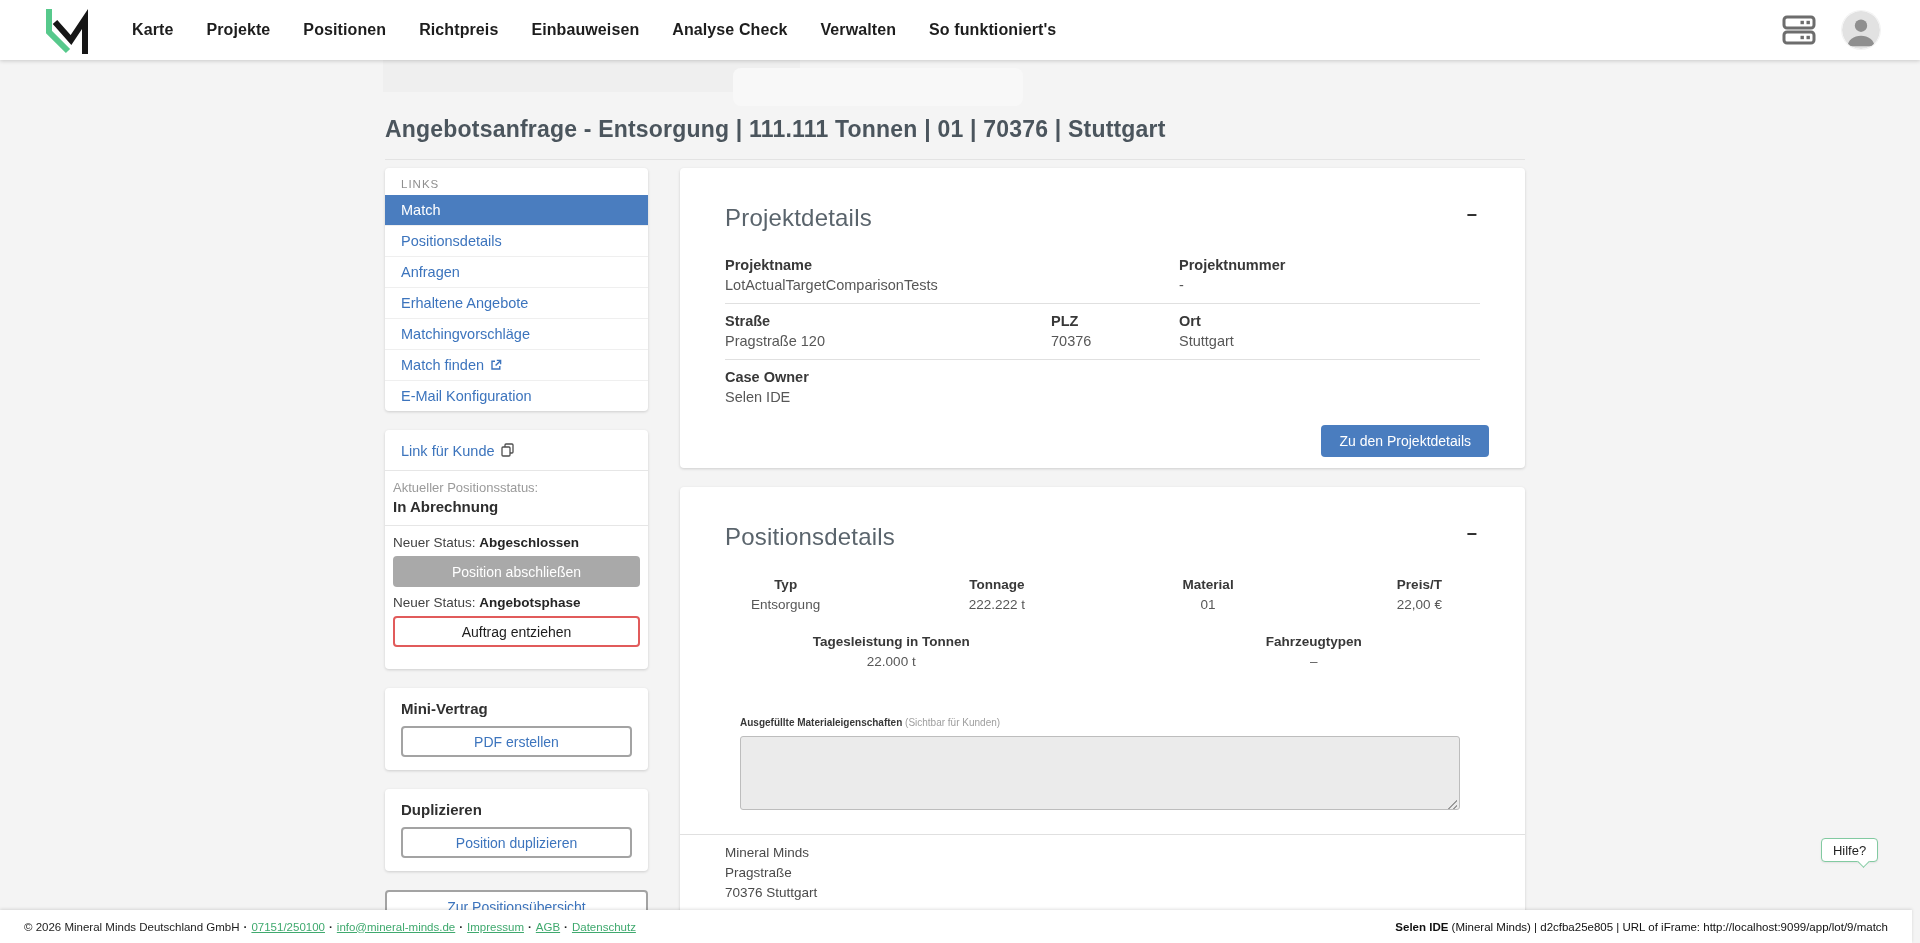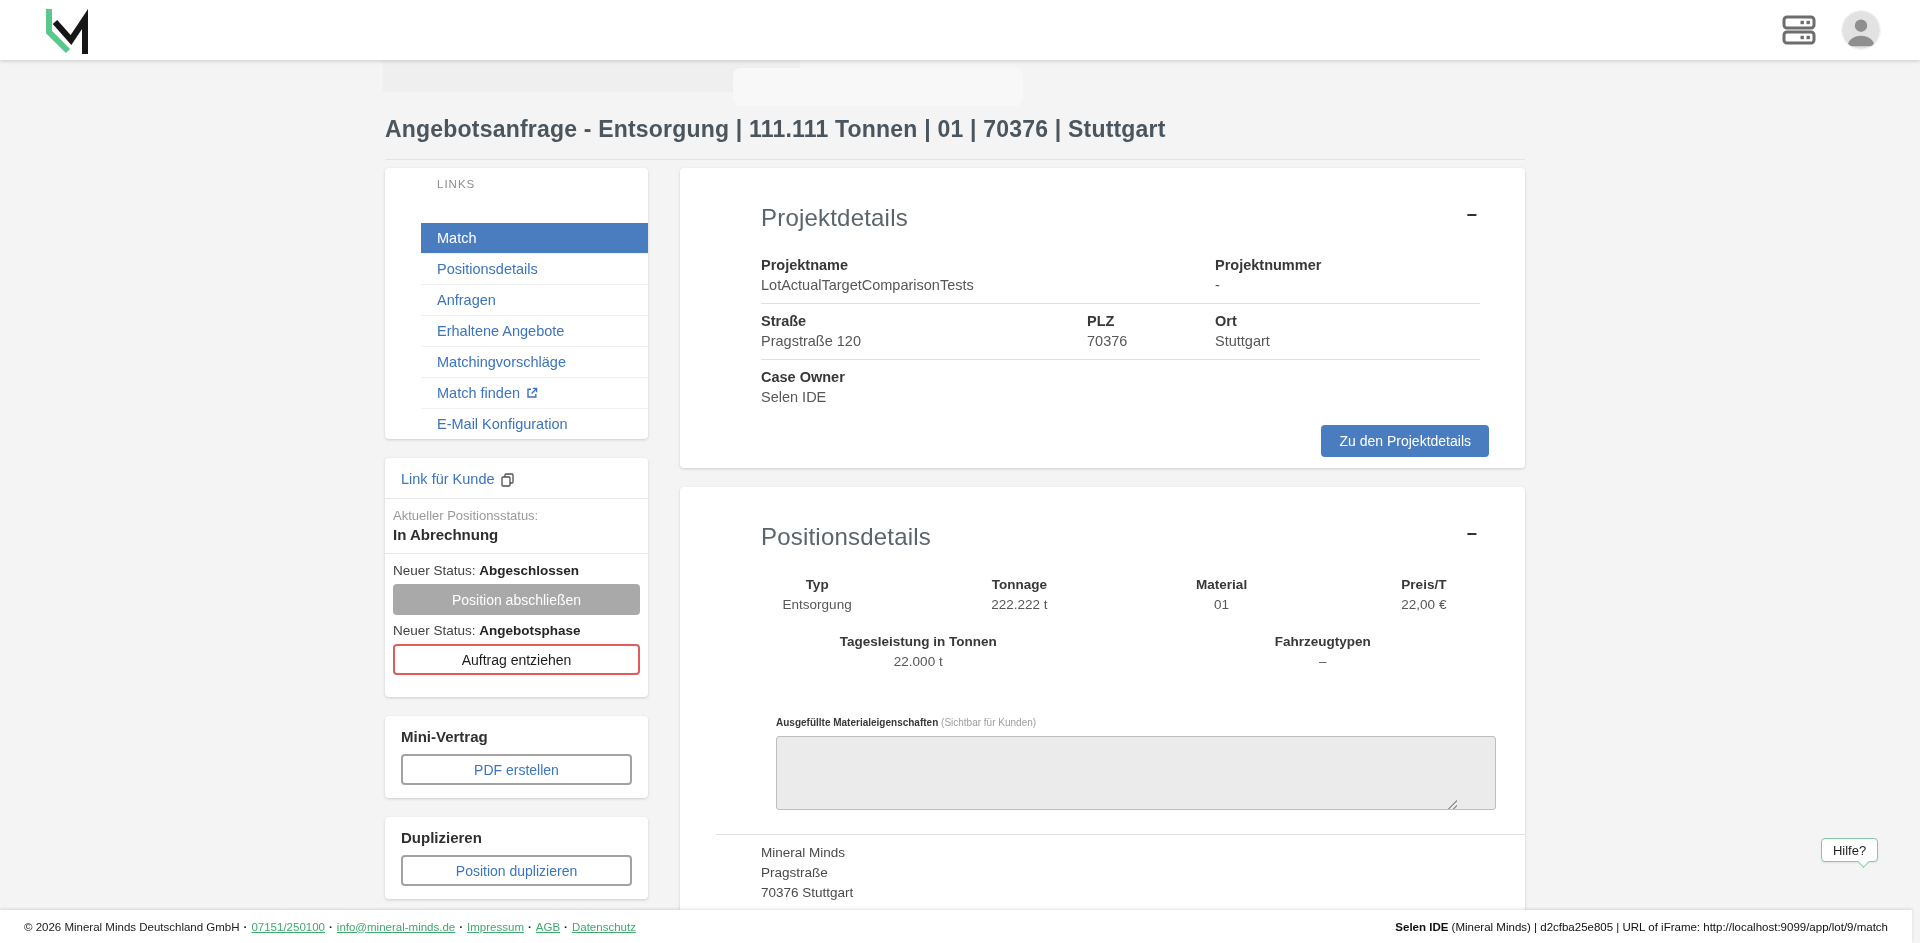--- a/index.html
+++ b/index.html
@@ -28,33 +28,33 @@
             box-shadow:0 0 0 1px rgba(0,0,0,.05); }
   
   .content { position:absolute; top:60px; left:0; right:0; bottom:33px; overflow:hidden; }
   .skel-a { position:absolute; left:383px; top:0; width:417px; height:32px; background:#efefef; }
   .skel-b { position:absolute; left:733px; top:8px; width:290px; height:38px; background:#f8f8f8; border-radius:8px; }
   .page-title {
     position:absolute; left:385px; top:56px; font-size:23px; font-weight:600;
     color:#4b555d; letter-spacing:.2px;
   }
   .title-divider { position:absolute; left:385px; top:99px; width:1140px; height:1px; background:#e3e3e3; }
-  .card { background:#fff; border-radius:4px; box-shadow:0 1px 3px rgba(0,0,0,.16);padding-left:36px; }
+  .card { background:#fff; border-radius:4px; box-shadow:0 1px 3px rgba(0,0,0,.16); }
   
   .sidebar { position:absolute; left:385px; top:108px; width:263px; display:flex; flex-direction:column; gap:19px; }
   .links-header { padding:10px 16px 5px; font-size:11.5px; color:#8f8f8f; letter-spacing:1px; }
   .side-link {
     display:flex; align-items:center; gap:6px;
     padding:7px 16px; font-size:14.5px; color:#3c74bd; font-weight:500;
     border-top:1px solid #efefef; cursor:pointer; text-decoration:none;
   }
   .side-link.first { border-top:none; }
-  .side-link.active { background:#4a7dbf; color:#fff; border-top-color:#4a7dbf;margin-top:28px; }
+  .side-link.active { background:#4a7dbf; color:#fff; border-top-color:#4a7dbf; }
   .status-card { padding:0 0 14px; }
-  .cust-link { display:flex; align-items:flex-end; gap:6px; padding:13px 16px 11px;
+  .cust-link { display:flex; align-items:flex-start; gap:6px; padding:13px 16px 11px;
                font-size:14.5px; color:#3c74bd; font-weight:500; cursor:pointer; }
   .sec { border-top:1px solid #e6e6e6; padding:9px 8px 0; }
   .muted { font-size:13px; color:#9a9a9a; }
   .status-value { font-size:15px; font-weight:bold; color:#2e2e2e; margin:3px 0 10px; }
   .new-status { font-size:13.5px; color:#424242; margin-bottom:6px; }
   .new-status b { color:#252525; }
   .btn { display:block; width:100%; height:31px; border-radius:4px; font-family:"Liberation Sans",sans-serif;
          font-size:14px; font-weight:500; cursor:pointer; border:none; }
   .btn-gray { background:#a9a9a9; color:#fff; }
   .btn-red  { background:#fff; border:2px solid #e15b5b; color:#1d1d1d; }
@@ -131,20 +131,30 @@
 </head>
 <body>
 
 <header class="appbar">
   <div class="logo">
     <svg width="46" height="50" viewBox="0 0 46 50">
       <polyline points="5,3 5,26 24,45" fill="none" stroke="#57c98c" stroke-width="6"></polyline>
       <polyline points="11,16 27,34 41,13 41,48" fill="none" stroke="#161616" stroke-width="6"></polyline>
     </svg>
   </div>
+  <nav class="nav">
+    <a class="nav-item">Karte</a>
+    <a class="nav-item">Projekte</a>
+    <a class="nav-item">Positionen</a>
+    <a class="nav-item">Richtpreis</a>
+    <a class="nav-item">Einbauweisen</a>
+    <a class="nav-item">Analyse Check</a>
+    <a class="nav-item">Verwalten</a>
+    <a class="nav-item">So funktioniert's</a>
+  </nav>
   <div class="appbar-right">
     <div class="icon-rows">
       <svg width="34" height="32" viewBox="0 0 34 32">
         <rect x="2" y="3" width="30" height="11" rx="3" fill="none" stroke="#6d6d6d" stroke-width="3"></rect>
         <rect x="2" y="18" width="30" height="11" rx="3" fill="none" stroke="#6d6d6d" stroke-width="3"></rect>
         <rect x="18.5" y="6.8" width="3.4" height="3.4" fill="#6d6d6d"></rect>
         <rect x="24.5" y="6.8" width="3.4" height="3.4" fill="#6d6d6d"></rect>
         <rect x="18.5" y="21.8" width="3.4" height="3.4" fill="#6d6d6d"></rect>
         <rect x="24.5" y="21.8" width="3.4" height="3.4" fill="#6d6d6d"></rect>
       </svg>

